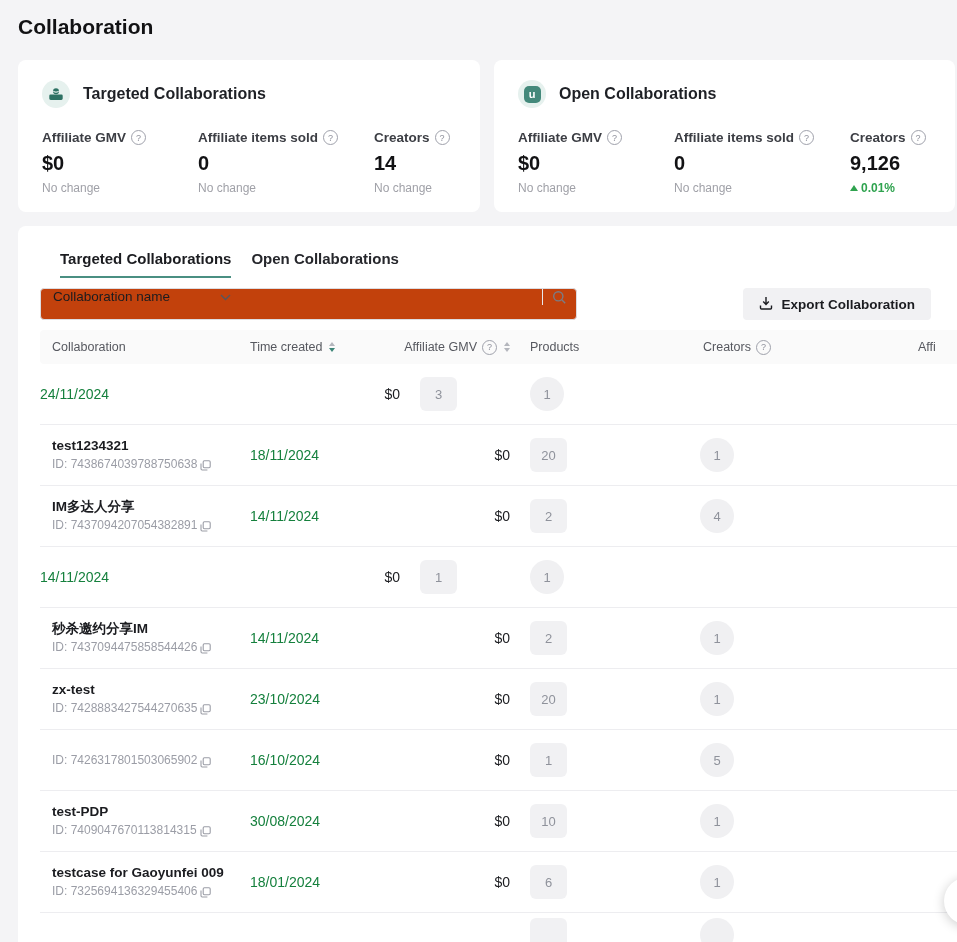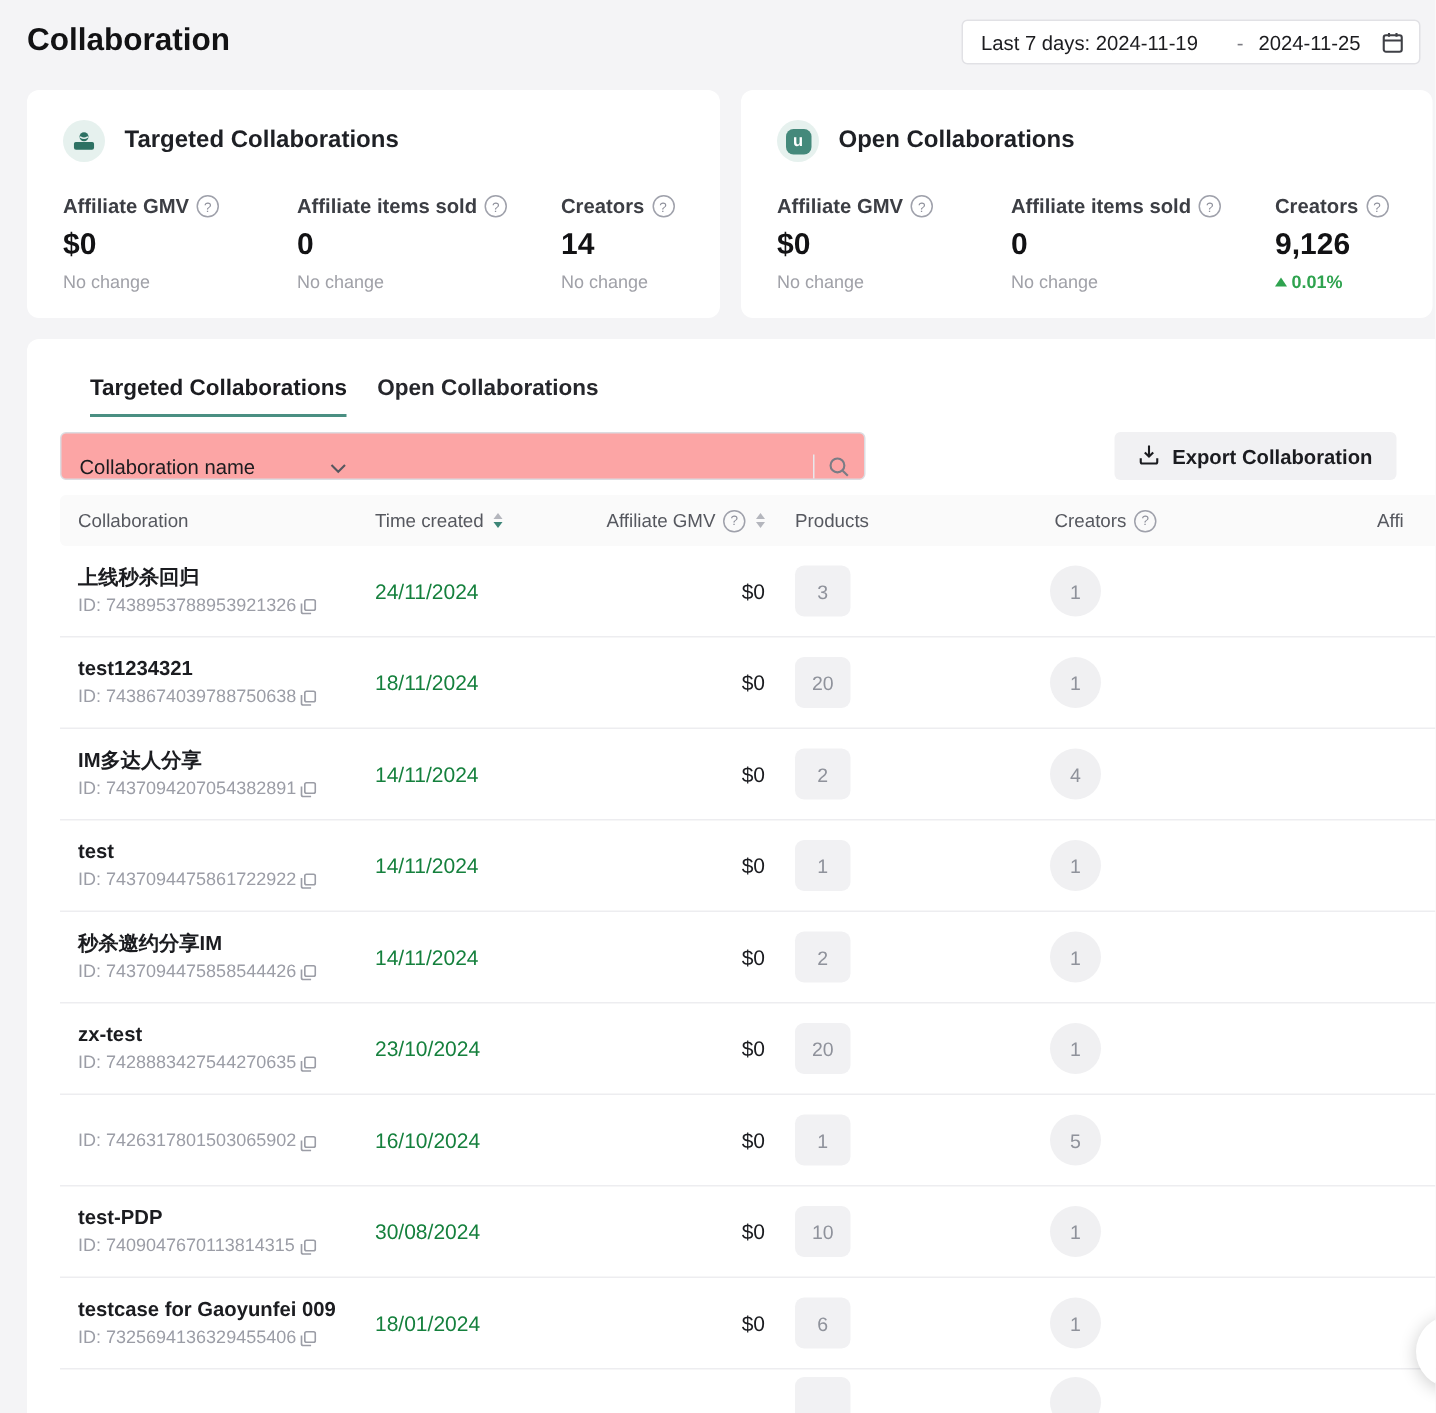--- a/index.html
+++ b/index.html
@@ -42,21 +42,21 @@
 
   
   .main{position:absolute;left:18px;top:226px;width:939px;height:760px;background:#fff;border-radius:8px 0 0 0;}
   .tabs{display:flex;gap:20px;padding:24px 0 0 42px;}
   .tab{font-size:15px;font-weight:700;color:#1b1c20;padding-bottom:9px;cursor:pointer;position:relative;}
   .tab.active{border-bottom:2px solid #4a8f82;}
   .tab.inactive{color:#26272c;font-weight:700;}
 
   .controls{position:relative;height:52px;}
   .searchbox{position:absolute;left:22px;top:10px;width:537px;height:32px;border:1px solid #dcdce1;border-radius:4px;
-             box-sizing:border-box;background:#fca5a5;display:flex;align-items:flex-end;font-size:13.5px;}
+             box-sizing:border-box;background:#c2410c;display:flex;align-items:flex-start;font-size:13.5px;}
   .filter-select{display:flex;align-items:center;gap:50px;padding:0 12px;cursor:pointer;color:#1c1c1f;}
   .search-right{margin-left:auto;display:flex;align-items:center;}
   .vsep{width:1px;height:16px;background:#e8e8ec;margin-right:9px;}
   .mag{margin-right:9px;display:flex;}
   .export-btn{position:absolute;right:26px;top:10px;height:32px;background:#f1f1f3;border:none;border-radius:4px;
               display:flex;align-items:center;gap:8px;padding:0 16px;font-size:13.5px;font-weight:700;color:#1b1c20;cursor:pointer;
               font-family:inherit;}
 
   
   .table{position:relative;margin-left:22px;width:917px;}
@@ -90,33 +90,20 @@
   .fab{position:absolute;left:944px;top:877px;width:48px;height:48px;border-radius:50%;background:#fff;
        box-shadow:0 2px 12px rgba(0,0,0,0.2);}
 </style>
 </head>
 <body>
 
 <div class="page">
 
   <div class="top">
     <div class="page-title">Collaboration</div>
-    <div class="datebox">
-      <span class="start">Last 7 days: 2024-11-19</span>
-      <span class="dash">-</span>
-      <span class="end">2024-11-25</span>
-      <span class="cal-icon">
-        <svg width="15" height="15" viewBox="0 0 15 15">
-            <rect x="1.5" y="2.5" width="12" height="11" rx="1.5" fill="none" stroke="#3f4046" stroke-width="1.4"></rect>
-            <line x1="1.5" y1="6" x2="13.5" y2="6" stroke="#3f4046" stroke-width="1.4"></line>
-            <line x1="5" y1="1" x2="5" y2="3.5" stroke="#3f4046" stroke-width="1.4"></line>
-            <line x1="10" y1="1" x2="10" y2="3.5" stroke="#3f4046" stroke-width="1.4"></line>
-          </svg>
-      </span>
-    </div>
   </div>
 
   <div class="card c1">
     <div class="card-head">
       <span class="icon-circle">
         <svg width="16" height="16" viewBox="0 0 16 16">
             <circle cx="8" cy="5.2" r="3" fill="#2d7163"></circle>
             <path d="M2.5 8.6 h11 a1.2 1.2 0 0 1 1.2 1.2 v2.7 a1.4 1.4 0 0 1 -1.4 1.4 h-10.6 a1.4 1.4 0 0 1 -1.4 -1.4 v-2.7 a1.2 1.2 0 0 1 1.2 -1.2 z" fill="#2d7163"></path>
             <path d="M5.7 5.4 q2.3 1.5 4.6 0" stroke="#e6f1ee" stroke-width="1.1" fill="none" stroke-linecap="round"></path>
           </svg>
@@ -247,32 +234,20 @@
         </div>
         <div class="th c-products">Products</div>
         <div class="th c-creators">
           <span>Creators</span>
           <span class="help">?</span>
         </div>
         <div class="th c-affi">Affi</div>
       </div>
       <div id="tbody">
   <div class="grid trow">
-    <div class="cell-name">
-      <div class="row-name">上线秒杀回归</div>
-      <div class="row-id">
-        <span class="idtext">ID: 7438953788953921326</span>
-        <span class="copy-icon">
-          <svg width="11" height="11" viewBox="0 0 11 11">
-                    <rect x="3.2" y="0.8" width="7" height="7" rx="1.2" fill="none" stroke="#9b9da6" stroke-width="1.1"></rect>
-                    <path d="M1 3.4 v5.4 a1.2 1.2 0 0 0 1.2 1.2 h5.2" fill="none" stroke="#9b9da6" stroke-width="1.1"></path>
-                  </svg>
-        </span>
-      </div>
-    </div>
     <div class="cell-date">24/11/2024</div>
     <div class="cell-gmv">$0</div>
     <div>
               <span class="badge-sq">3</span>
             </div>
     <div>
               <span class="badge-ci">1</span>
             </div>
     <div></div>
   </div>
@@ -319,32 +294,20 @@
     <div>
               <span class="badge-sq">2</span>
             </div>
     <div>
               <span class="badge-ci">4</span>
             </div>
     <div></div>
   </div>
 
   <div class="grid trow">
-    <div class="cell-name">
-      <div class="row-name">test</div>
-      <div class="row-id">
-        <span class="idtext">ID: 7437094475861722922</span>
-        <span class="copy-icon">
-          <svg width="11" height="11" viewBox="0 0 11 11">
-                    <rect x="3.2" y="0.8" width="7" height="7" rx="1.2" fill="none" stroke="#9b9da6" stroke-width="1.1"></rect>
-                    <path d="M1 3.4 v5.4 a1.2 1.2 0 0 0 1.2 1.2 h5.2" fill="none" stroke="#9b9da6" stroke-width="1.1"></path>
-                  </svg>
-        </span>
-      </div>
-    </div>
     <div class="cell-date">14/11/2024</div>
     <div class="cell-gmv">$0</div>
     <div>
               <span class="badge-sq">1</span>
             </div>
     <div>
               <span class="badge-ci">1</span>
             </div>
     <div></div>
   </div>

